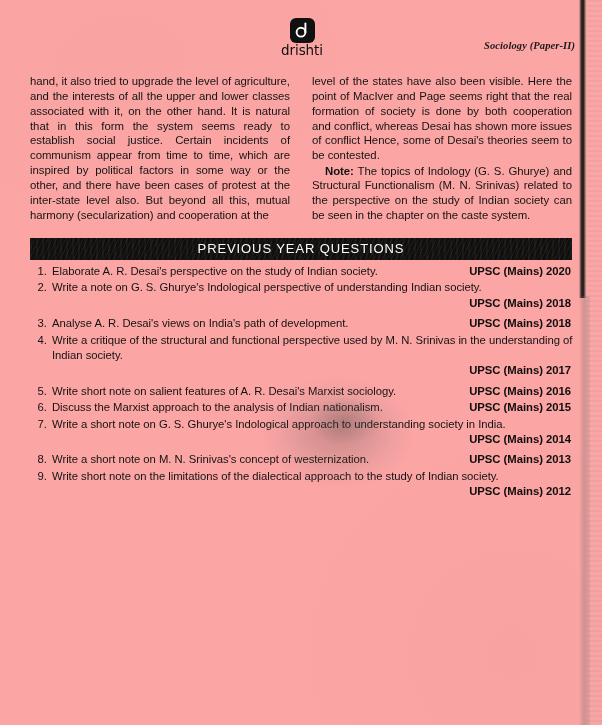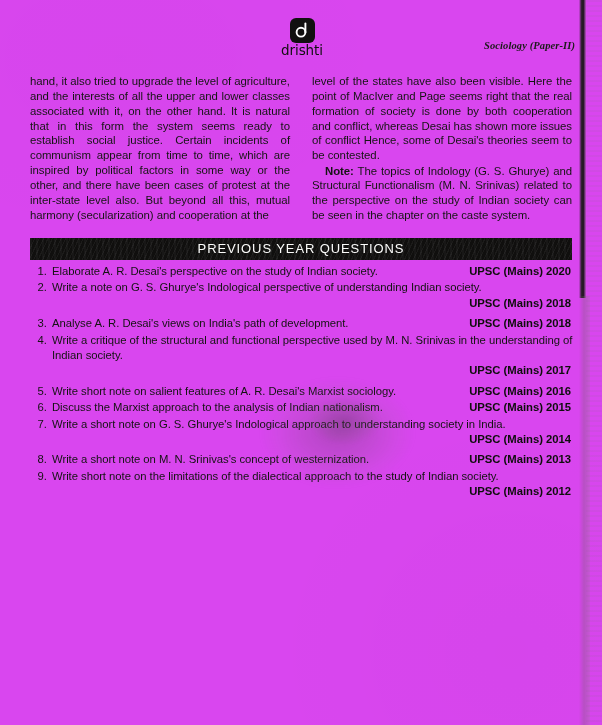--- a/index.html
+++ b/index.html
@@ -14,21 +14,21 @@
     overflow: hidden;
     font-family: "Liberation Sans", sans-serif;
     color: #141414;
     -webkit-font-smoothing: antialiased;
   }
 
   
   .page {
     position: absolute;
     inset: 0;
-    background: #d946ef;
+    background: #fca5a5;
   }
   .scan-tint {
     position: absolute;
     inset: 0;
     background:
       radial-gradient(ellipse 70% 40% at 20% 8%, rgba(0,0,0,0.012), rgba(0,0,0,0) 70%),
       radial-gradient(ellipse 60% 50% at 85% 90%, rgba(0,0,0,0.015), rgba(0,0,0,0) 70%);
     pointer-events: none;
   }
 

